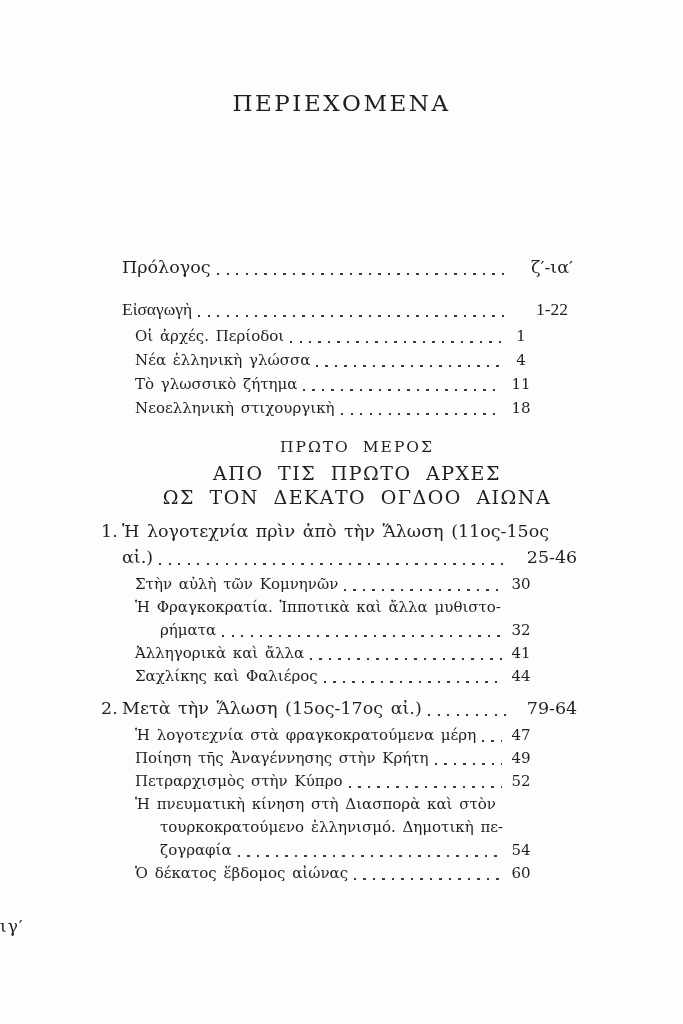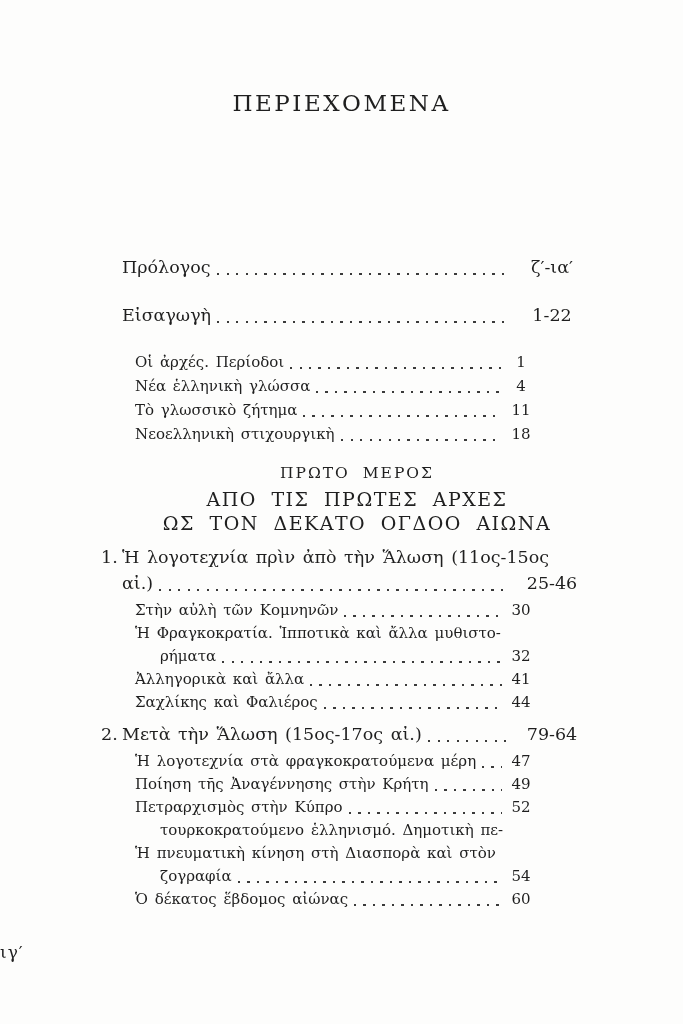--- a/index.html
+++ b/index.html
@@ -39,22 +39,22 @@
     background-image: repeating-linear-gradient(to right, #3a3a3a 0 2.2px, transparent 2.2px 9.5px);
     background-repeat: no-repeat;
     background-position: left bottom;
     background-size: 100% 2.2px;
   }
   .page-num { text-align: center; white-space: nowrap; }
   .page-num.wide  { min-width: 80px; }
   .page-num.narrow{ min-width: 26px; }
 
   .row.main { font-size: 17.5px; line-height: 26px; }
-  .row.main.first { margin-bottom: 22px; }
-  .row.main.second{ margin-bottom: 22px; }
+  .row.main.first { margin-bottom: 16px; }
+  .row.main.second{ margin-bottom: 2px; font-family: Liberation Serif, serif; }
 
   .row.sub { font-size: 15px; line-height: 24px; padding-left: 13px; padding-right: 58px; }
   .row.sub.cont { padding-left: 38px; }
   .chapter-subs { margin-top: 3px; }
   .chapter-subs .row.sub { line-height: 23px; }
 
   .part { margin-top: 16px; text-align: center; }
   .part-kicker { font-size: 15.5px; line-height: 22px; letter-spacing: 2px; word-spacing: 6px; margin-bottom: 3px; }
   .part-line   { font-size: 19px;  line-height: 24px; letter-spacing: 1.5px; word-spacing: 7px; }
 
@@ -110,21 +110,21 @@
     </div>
 
     <div class="row sub">
       <span class="label">Νεοελληνικὴ στιχουργικὴ</span>
       <span class="dots"></span>
       <span class="page-num narrow">18</span>
     </div>
 
     <div class="part">
       <div class="part-kicker">ΠΡΩΤΟ ΜΕΡΟΣ</div>
-      <div class="part-line">ΑΠΟ ΤΙΣ ΠΡΩΤΕΣ ΑΡΧΕΣ</div>
+      <div class="part-line">ΑΠΟ ΤΙΣ ΠΡΩΤΟ ΑΡΧΕΣ</div>
       <div class="part-line">ΩΣ ΤΟΝ ΔΕΚΑΤΟ ΟΓΔΟΟ ΑΙΩΝΑ</div>
     </div>
 
     <div class="row item head">
       <span class="item-num">1.</span>
       <span class="label">Ἡ λογοτεχνία πρὶν ἀπὸ τὴν Ἅλωση (11ος-15ος</span>
     </div>
     <div class="row item">
       <span class="label">αἰ.)</span>
       <span class="dots"></span>
@@ -173,26 +173,26 @@
       <div class="row sub">
         <span class="label">Ποίηση τῆς Ἀναγέννησης στὴν Κρήτη</span>
         <span class="dots"></span>
         <span class="page-num narrow">49</span>
       </div>
       <div class="row sub">
         <span class="label">Πετραρχισμὸς στὴν Κύπρο</span>
         <span class="dots"></span>
         <span class="page-num narrow">52</span>
       </div>
+      <div class="row sub">
+        <span class="label">Ἡ πνευματικὴ κίνηση στὴ Διασπορὰ καὶ στὸν</span>
+      </div>
       <div class="row sub cont">
         <span class="label">τουρκοκρατούμενο ἑλληνισμό. Δημοτικὴ πε-</span>
       </div>
-      <div class="row sub">
-        <span class="label">Ἡ πνευματικὴ κίνηση στὴ Διασπορὰ καὶ στὸν</span>
-      </div>
       <div class="row sub cont">
         <span class="label">ζογραφία</span>
         <span class="dots"></span>
         <span class="page-num narrow">54</span>
       </div>
       <div class="row sub">
         <span class="label">Ὁ δέκατος ἕβδομος αἰώνας</span>
         <span class="dots"></span>
         <span class="page-num narrow">60</span>
       </div>

